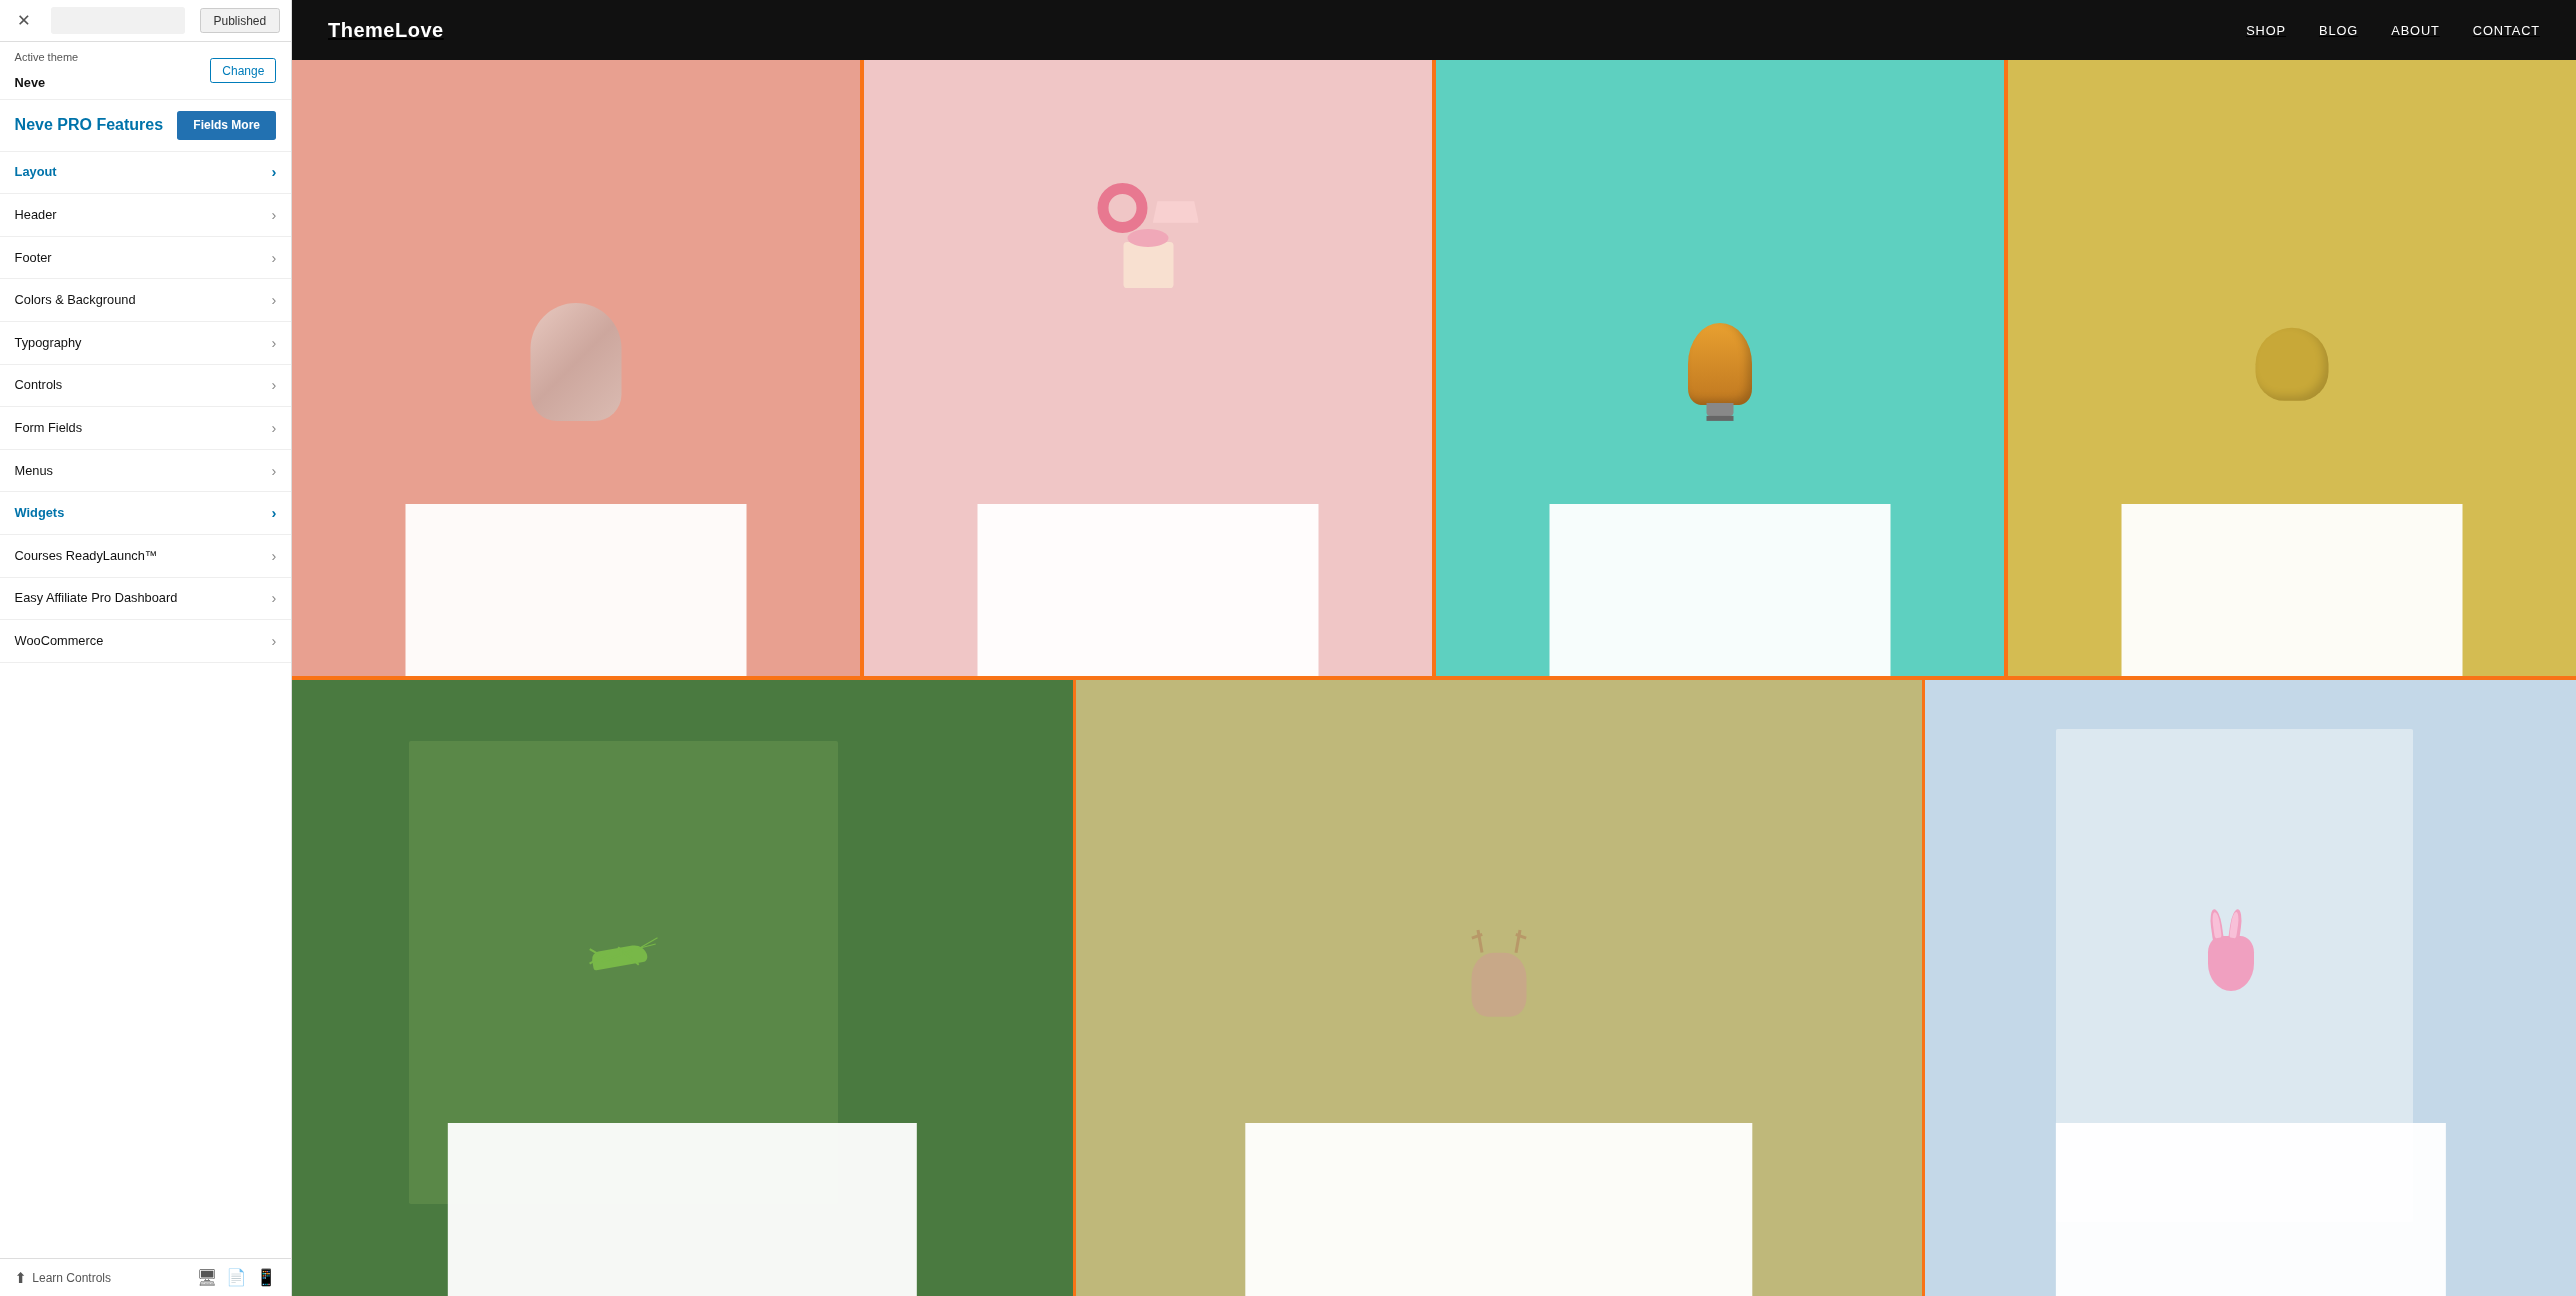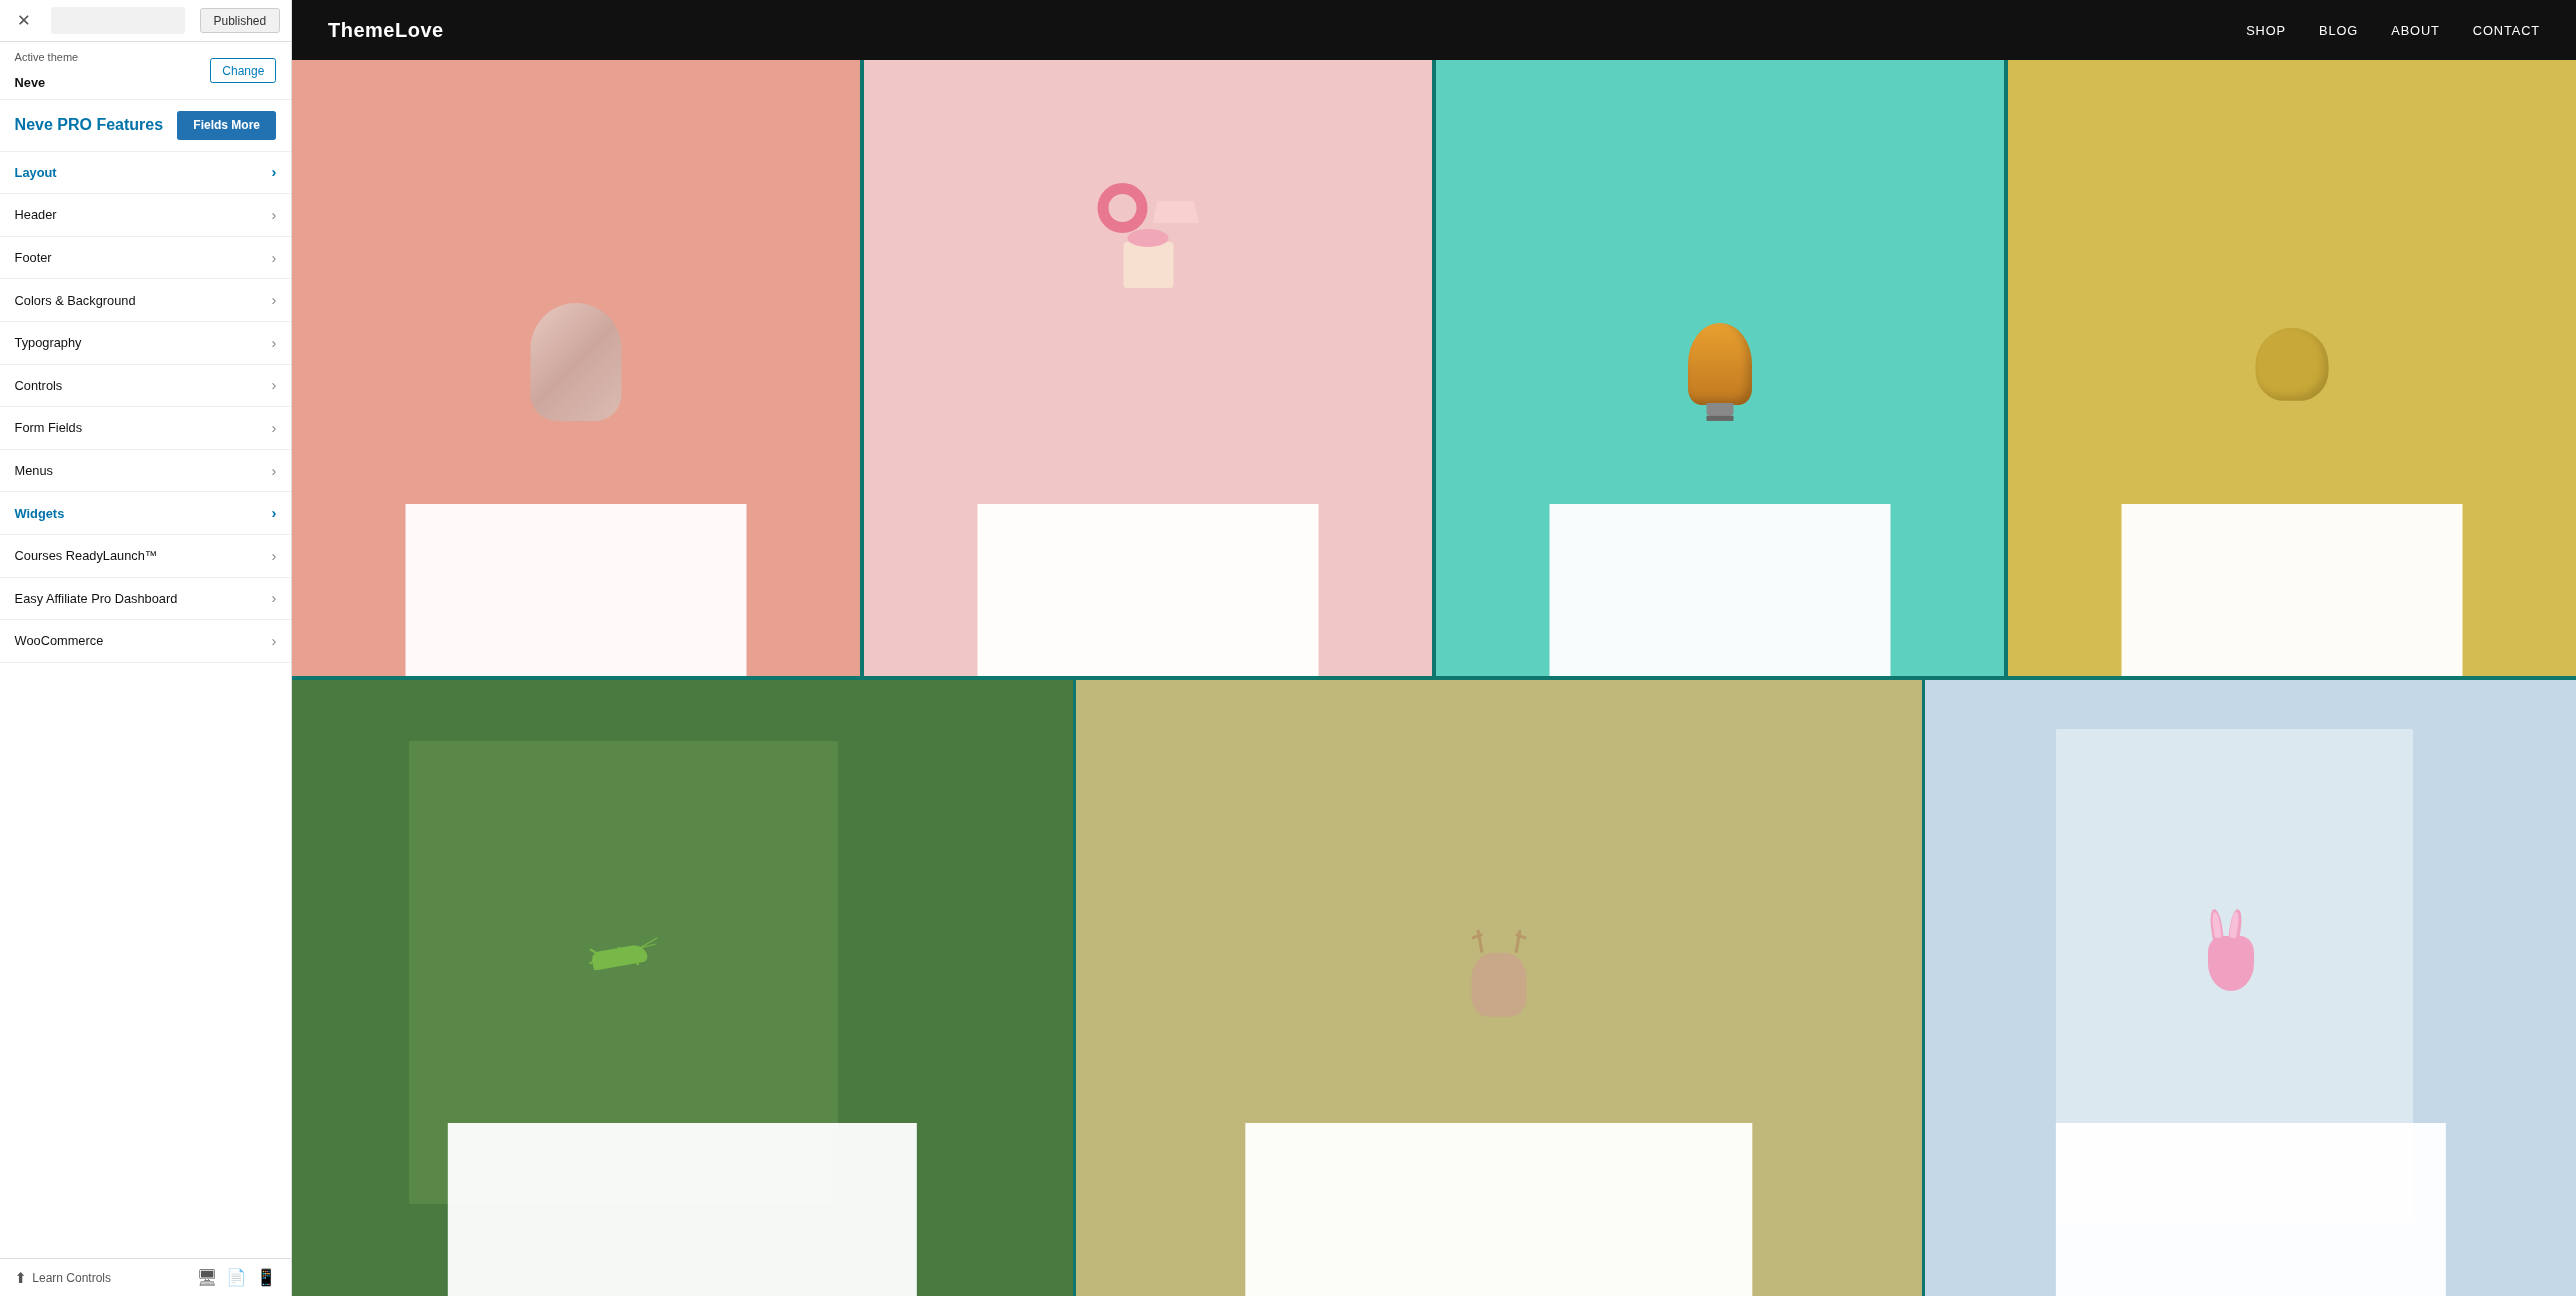--- a/index.html
+++ b/index.html
@@ -91,21 +91,20 @@
       cursor: pointer;
     }
 
     
     .nav-list {
       flex: 1;
       overflow-y: auto;
     }
     .nav-item {
       display: flex;
-      align-items: center;
       justify-content: space-between;
       padding: 12.8px 14.6px;
       border-bottom: 0.9px solid #eee;
       cursor: pointer;
       font-size: 12.8px;
       color: #111;
       gap: 29px;
     }
     .nav-item.active {
       color: #0073aa;
@@ -151,21 +150,22 @@
       color: #555;
       display: flex; align-items: center;
     }
 
     
     #right-panel {
       flex: 1;
       display: flex;
       flex-direction: column;
       overflow: hidden;
-      background: #0f766e;
+      background: #f97316;
+      text-decoration: underline;
     }
 
     
     .site-header {
       background: #111;
       display: flex;
       align-items: center;
       padding: 0 36px;
       height: 60px;
       flex-shrink: 0;

